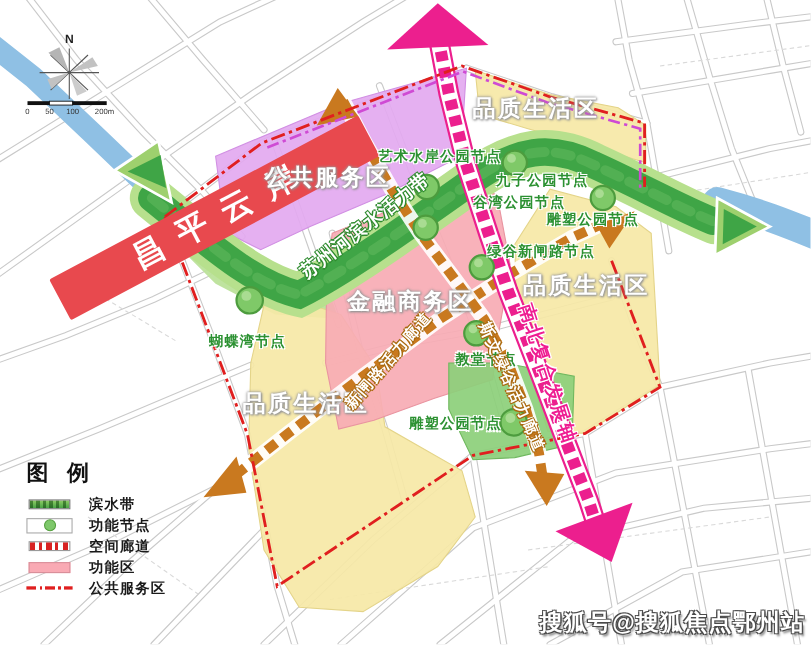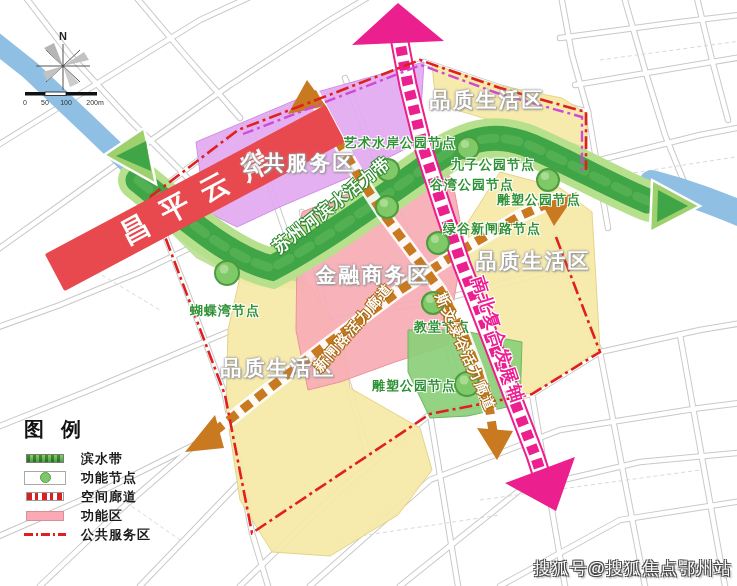--- a/index.html
+++ b/index.html
@@ -15,21 +15,21 @@
             text-shadow:-1px -1px 0 #a96a10,1px -1px 0 #a96a10,-1px 1px 0 #a96a10,1px 1px 0 #a96a10;}
   .band-lbl{font-size:17px;color:#ffffff;letter-spacing:1px;
             text-shadow:-1px -1px 0 #2e8b2e,1px -1px 0 #2e8b2e,-1px 1px 0 #2e8b2e,1px 1px 0 #2e8b2e;}
   .axis-lbl{font-size:17px;color:#ef1d92;letter-spacing:2px;
             text-shadow:-1px -1px 0 #fff,1px -1px 0 #fff,-1px 1px 0 #fff,1px 1px 0 #fff;}
   .banner{position:absolute;left:195px;top:198px;width:318px;height:42px;
           transform:translate(-50%,-50%) rotate(-28deg);background:#e8494e;
           display:flex;align-items:center;justify-content:center;
           color:#fff;font-size:29px;font-weight:bold;letter-spacing:16px;text-indent:16px;
           border-radius:2px;}
-  .watermark{position:absolute;right:5px;bottom:6px;font-size:17px;font-weight:normal;color:#ffffff;
+  .watermark{position:absolute;right:5px;bottom:6px;font-size:21px;font-weight:bold;color:#ffffff;
              letter-spacing:1px;
              text-shadow:-1px -1px 0 #4a4a4a,1px -1px 0 #4a4a4a,-1px 1px 0 #4a4a4a,1px 1px 0 #4a4a4a,2px 2px 2px #8a8a8a;}
   .compass-n{position:absolute;left:63px;top:36px;transform:translate(-50%,-50%);
              font-size:11px;font-weight:bold;color:#222;}
   .scale-tick{position:absolute;transform:translate(-50%,0);font-size:7px;color:#333;font-weight:normal;}
   
   #legend{position:absolute;left:24px;top:416px;display:flex;flex-direction:column;gap:4px;
           font-family:"Liberation Serif","DejaVu Serif",serif;}
   #legend .title{font-size:20px;font-weight:bold;color:#111;letter-spacing:6px;margin-bottom:4px;}
   .leg-row{display:flex;align-items:center;gap:15px;height:15px;}

